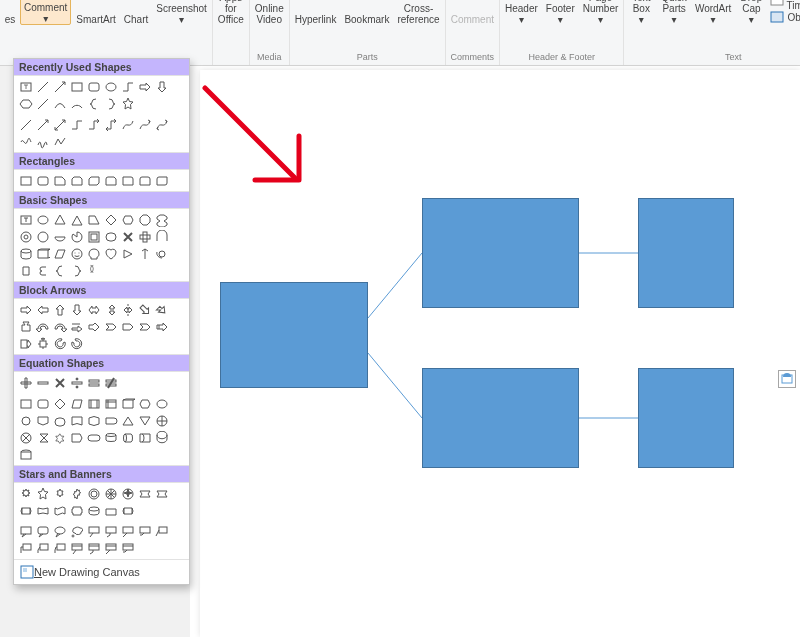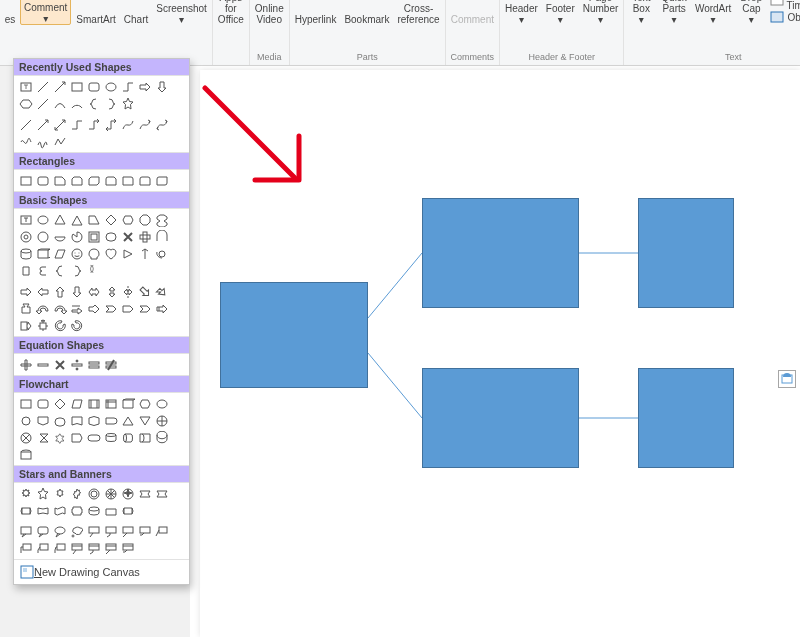--- a/index.html
+++ b/index.html
@@ -631,20 +631,21 @@
           <path d="M5 2Q9 2 9 5 9 7 11 7 9 7 9 9 9 12 5 12"></path>
         </svg>
       </span>
     <span>
         <svg>
           <path d="M9 2Q5 2 5 7T9 12M5 2Q9 2 9 7T5 12" transform="scale(.7)"></path>
         </svg>
       </span>
   </div>
 
+  <div class="section-hdr">Block Arrows</div>
   <div class="shape-grid">
     <span>
         <svg>
           <path d="M2 5h6V3l4 4-4 4V9H2z"></path>
         </svg>
       </span>
     <span>
         <svg>
           <path d="M12 5H6V3L2 7l4 4V9h6z"></path>
         </svg>
@@ -785,21 +786,20 @@
       </span>
     <span>
         <svg>
           <rect x="2" y="4" width="10" height="2"></rect>
           <rect x="2" y="8" width="10" height="2"></rect>
           <line x1="4" y1="12" x2="10" y2="2" stroke-width="2"></line>
         </svg>
       </span>
   </div>
 
-  <div class="section-hdr">Flowchart</div>
   <div class="shape-grid">
     <span>
         <svg>
           <rect x="2" y="3" width="10" height="8"></rect>
         </svg>
       </span>
     <span>
         <svg>
           <rect x="2" y="3" width="10" height="8" rx="2"></rect>
         </svg>

